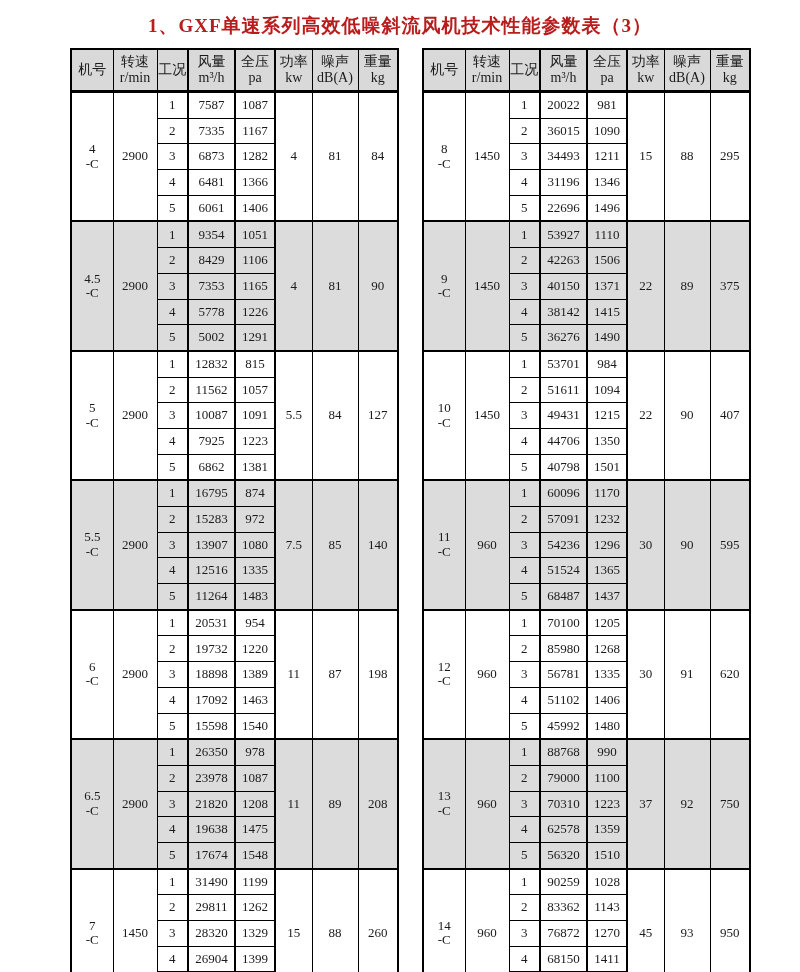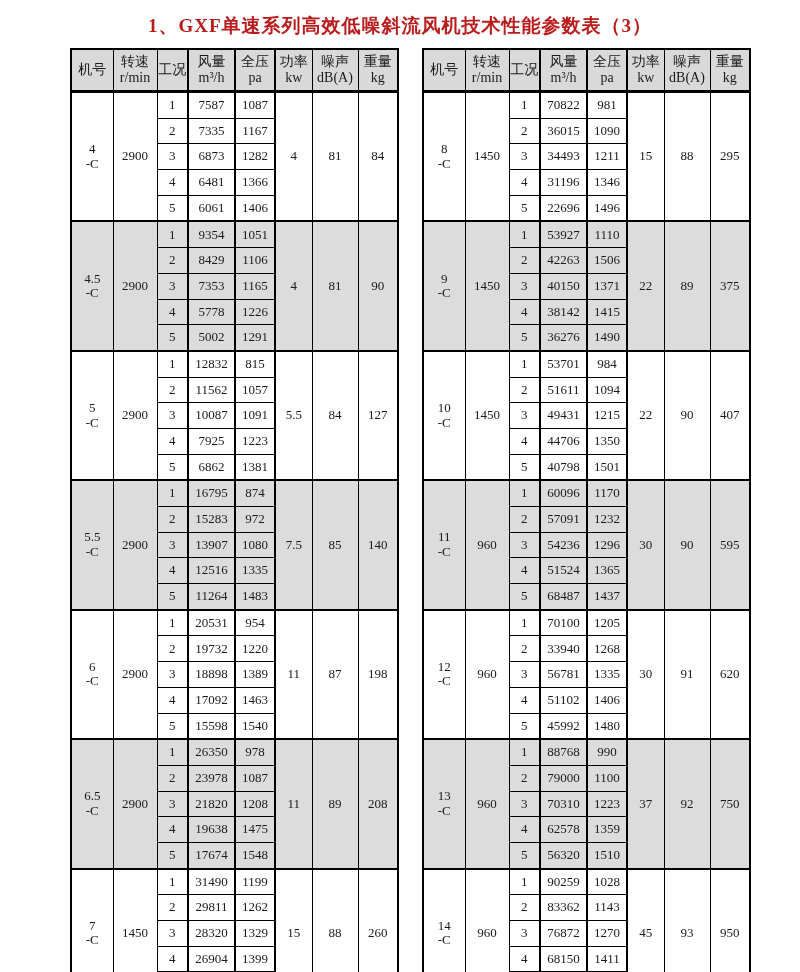--- a/index.html
+++ b/index.html
@@ -392,21 +392,21 @@
           </tr>
         </thead>
         <tbody>
           <tr class="sec-start ">
             <td class="two-line" rowspan="5">
               <div>8</div>
               <div>-C</div>
             </td>
             <td rowspan="5">1450</td>
             <td>1</td>
-            <td class="c-flow">70822</td>
+            <td class="c-flow">20022</td>
             <td class="c-press">981</td>
             <td rowspan="5">15</td>
             <td rowspan="5">88</td>
             <td rowspan="5">295</td>
           </tr>
           <tr>
             <td>2</td>
             <td class="c-flow">36015</td>
             <td class="c-press">1090</td>
           </tr>
@@ -532,21 +532,21 @@
             <td rowspan="5">960</td>
             <td>1</td>
             <td class="c-flow">70100</td>
             <td class="c-press">1205</td>
             <td rowspan="5">30</td>
             <td rowspan="5">91</td>
             <td rowspan="5">620</td>
           </tr>
           <tr>
             <td>2</td>
-            <td class="c-flow">33940</td>
+            <td class="c-flow">85980</td>
             <td class="c-press">1268</td>
           </tr>
           <tr>
             <td>3</td>
             <td class="c-flow">56781</td>
             <td class="c-press">1335</td>
           </tr>
           <tr>
             <td>4</td>
             <td class="c-flow">51102</td>

